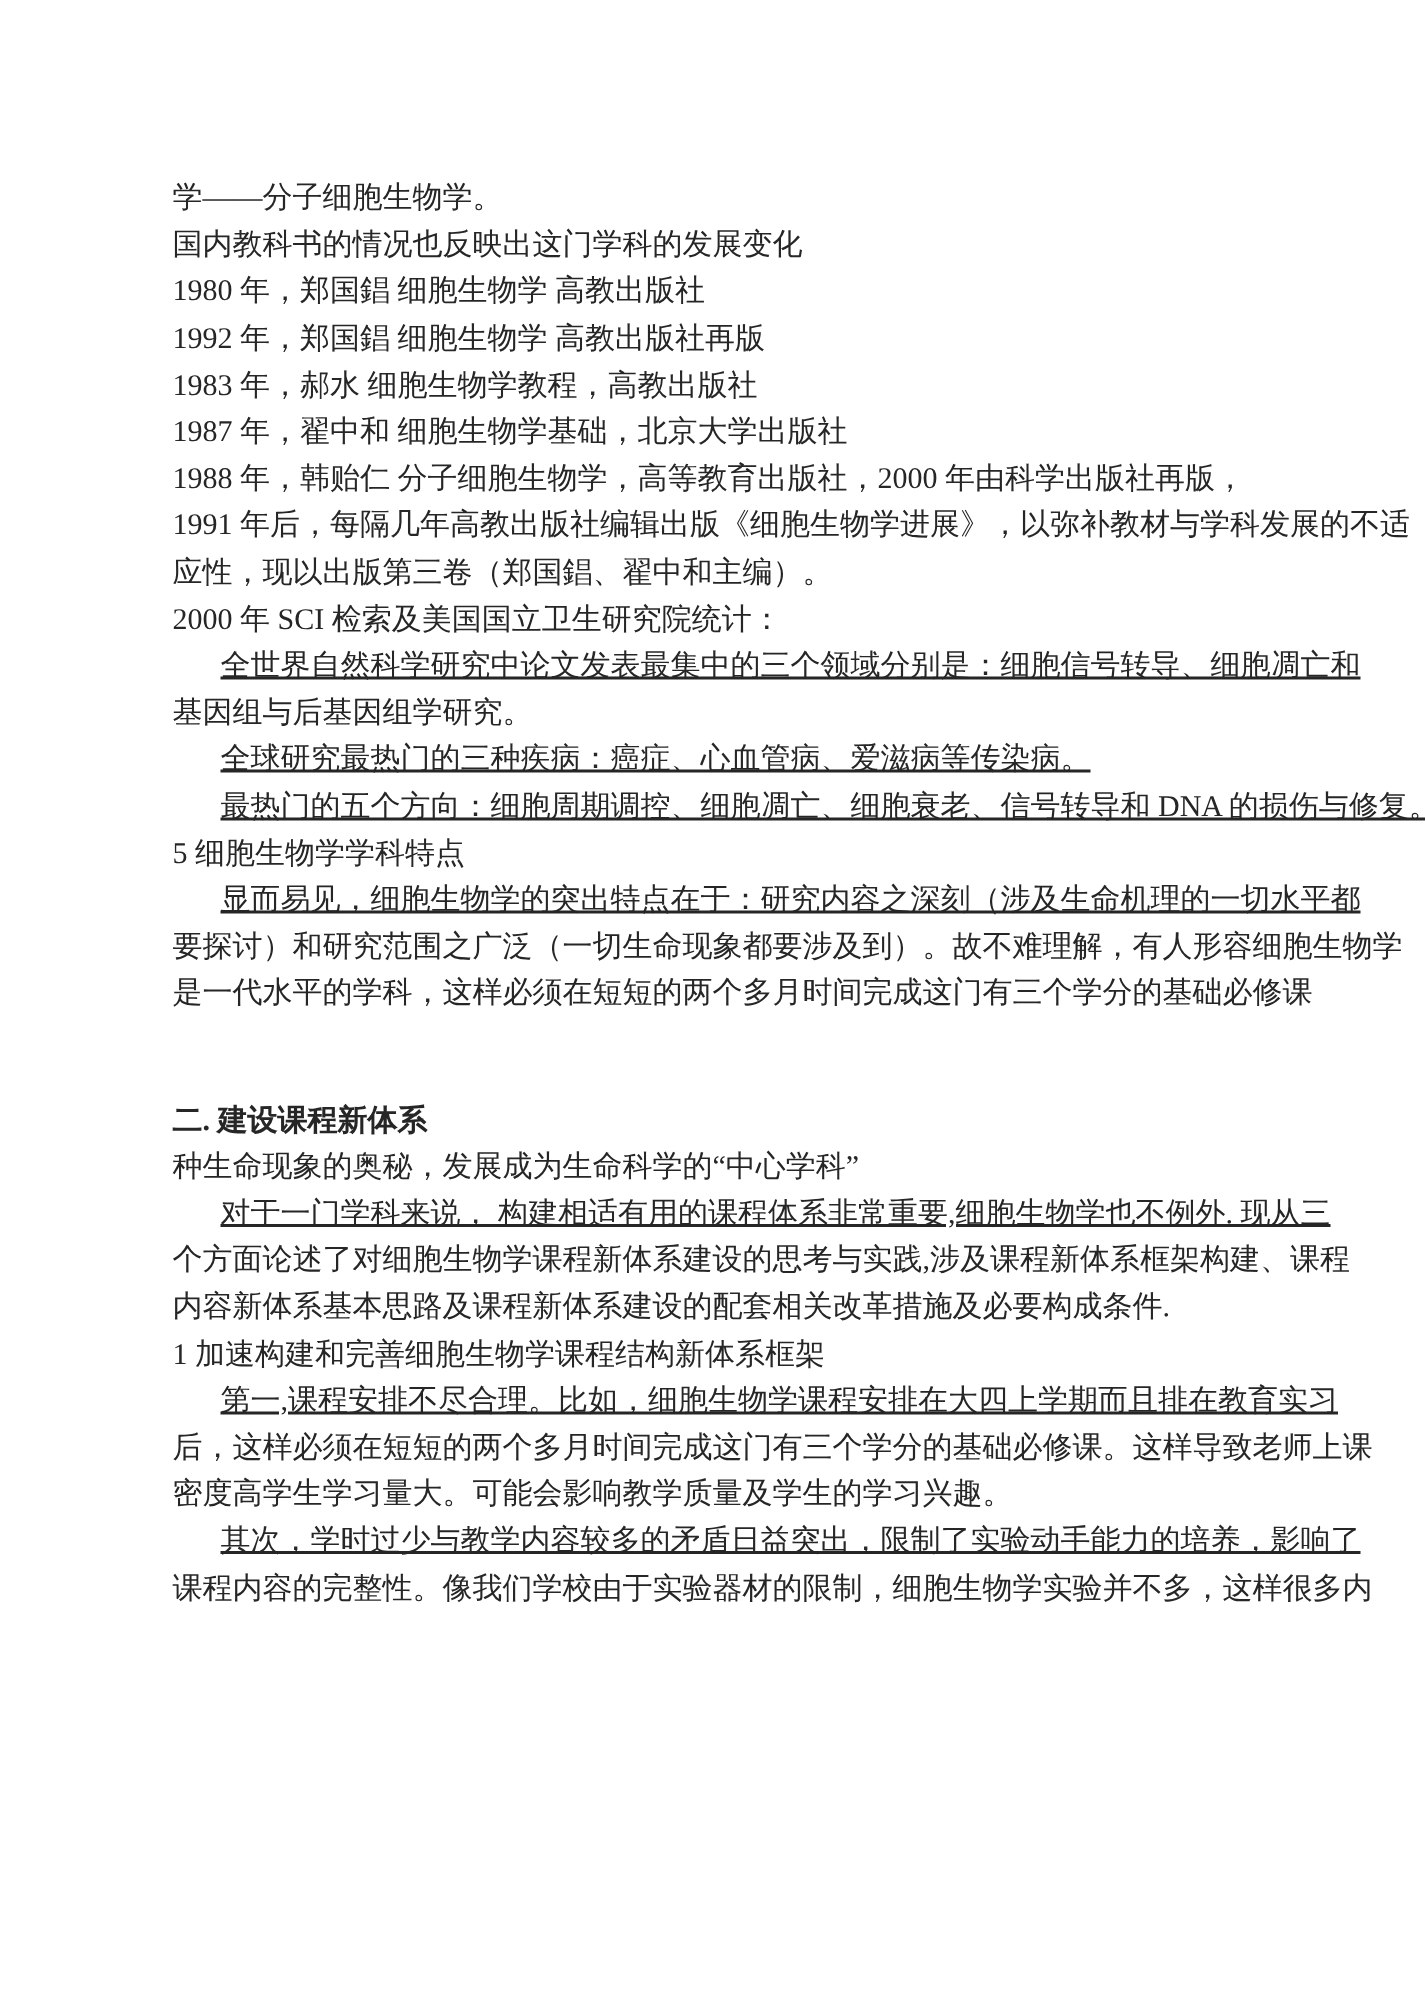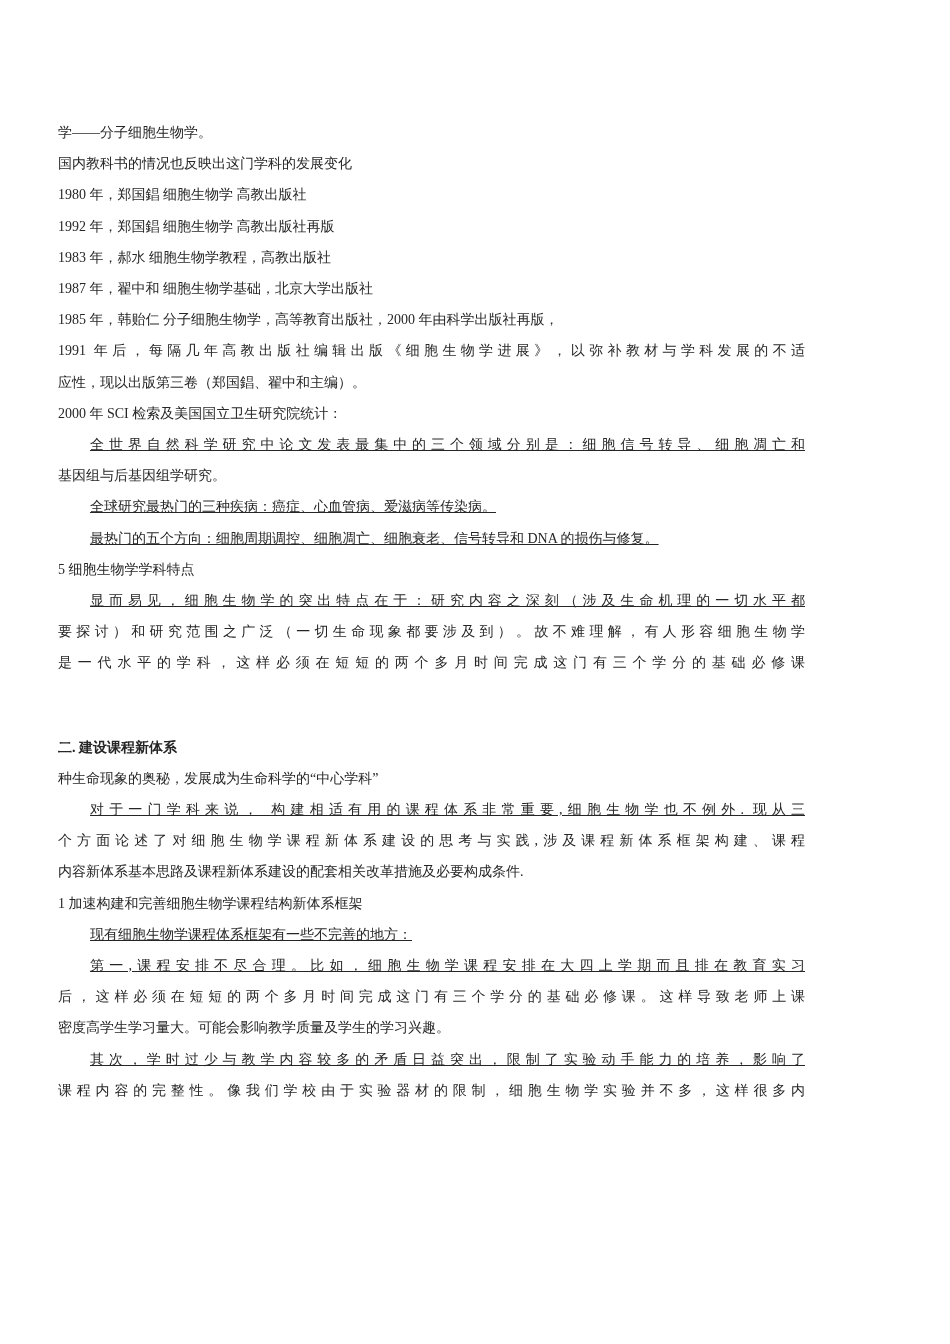--- a/index.html
+++ b/index.html
@@ -9,23 +9,23 @@
   }
   body {
     width: 950px;
     height: 1344px;
     overflow: hidden;
   }
   #doc {
     box-sizing: border-box;
     width: 950px;
     height: 1280px;
-    padding: 117px 145px 0 58px;
+    padding: 117px 145px 0 115px;
     font-family: "Liberation Serif", "DejaVu Serif", serif;
-    font-size: 14px;
+    font-size: 20px;
     line-height: 31.2px;
     color: #262626;
   }
   .ln {
     white-space: nowrap;
   }
   .ln.indent {
     padding-left: 32px;
     text-decoration: underline;
   }
@@ -43,37 +43,36 @@
 </head>
 <body>
 
 <div id="doc" style="background: rgb(255, 255, 255); color: rgb(38, 38, 38);">
     <div class="ln">学——分子细胞生物学。</div>
     <div class="ln">国内教科书的情况也反映出这门学科的发展变化</div>
     <div class="ln">1980 年，郑国錩 细胞生物学 高教出版社</div>
     <div class="ln">1992 年，郑国錩 细胞生物学 高教出版社再版</div>
     <div class="ln">1983 年，郝水 细胞生物学教程，高教出版社</div>
     <div class="ln">1987 年，翟中和 细胞生物学基础，北京大学出版社</div>
-    <div class="ln">1985 年，韩贻仁 分子细胞生物学，高等教育出版社，2000 年由科学出版社再版，</div>
+    <div class="ln">1988 年，韩贻仁 分子细胞生物学，高等教育出版社，2000 年由科学出版社再版，</div>
     <div class="ln j">1991 年后，每隔几年高教出版社编辑出版《细胞生物学进展》，以弥补教材与学科发展的不适</div>
     <div class="ln">应性，现以出版第三卷（郑国錩、翟中和主编）。</div>
     <div class="ln">2000 年 SCI 检索及美国国立卫生研究院统计：</div>
     <div class="ln indent j">全世界自然科学研究中论文发表最集中的三个领域分别是：细胞信号转导、细胞凋亡和</div>
     <div class="ln">基因组与后基因组学研究。</div>
     <div class="ln indent">全球研究最热门的三种疾病：癌症、心血管病、爱滋病等传染病。</div>
     <div class="ln indent">最热门的五个方向：细胞周期调控、细胞凋亡、细胞衰老、信号转导和 DNA 的损伤与修复。</div>
     <div class="ln">5 细胞生物学学科特点</div>
     <div class="ln indent j">显而易见，细胞生物学的突出特点在于：研究内容之深刻（涉及生命机理的一切水平都</div>
     <div class="ln j">要探讨）和研究范围之广泛（一切生命现象都要涉及到）。故不难理解，有人形容细胞生物学</div>
     <div class="ln j">是一代水平的学科，这样必须在短短的两个多月时间完成这门有三个学分的基础必修课</div>
     <div class="ln bold gap">二. 建设课程新体系</div>
     <div class="ln">种生命现象的奥秘，发展成为生命科学的“中心学科”</div>
     <div class="ln indent j">对于一门学科来说， 构建相适有用的课程体系非常重要,细胞生物学也不例外. 现从三</div>
     <div class="ln j">个方面论述了对细胞生物学课程新体系建设的思考与实践,涉及课程新体系框架构建、课程</div>
     <div class="ln">内容新体系基本思路及课程新体系建设的配套相关改革措施及必要构成条件.</div>
     <div class="ln">1 加速构建和完善细胞生物学课程结构新体系框架</div>
-    <div class="ln indent">现有细胞生物学课程体系框架有一些不完善的地方：</div>
     <div class="ln indent j">第一,课程安排不尽合理。比如，细胞生物学课程安排在大四上学期而且排在教育实习</div>
     <div class="ln j">后，这样必须在短短的两个多月时间完成这门有三个学分的基础必修课。这样导致老师上课</div>
     <div class="ln">密度高学生学习量大。可能会影响教学质量及学生的学习兴趣。</div>
     <div class="ln indent j">其次，学时过少与教学内容较多的矛盾日益突出，限制了实验动手能力的培养，影响了</div>
     <div class="ln j">课程内容的完整性。像我们学校由于实验器材的限制，细胞生物学实验并不多，这样很多内</div>
   </div>
 
 </body></html>

